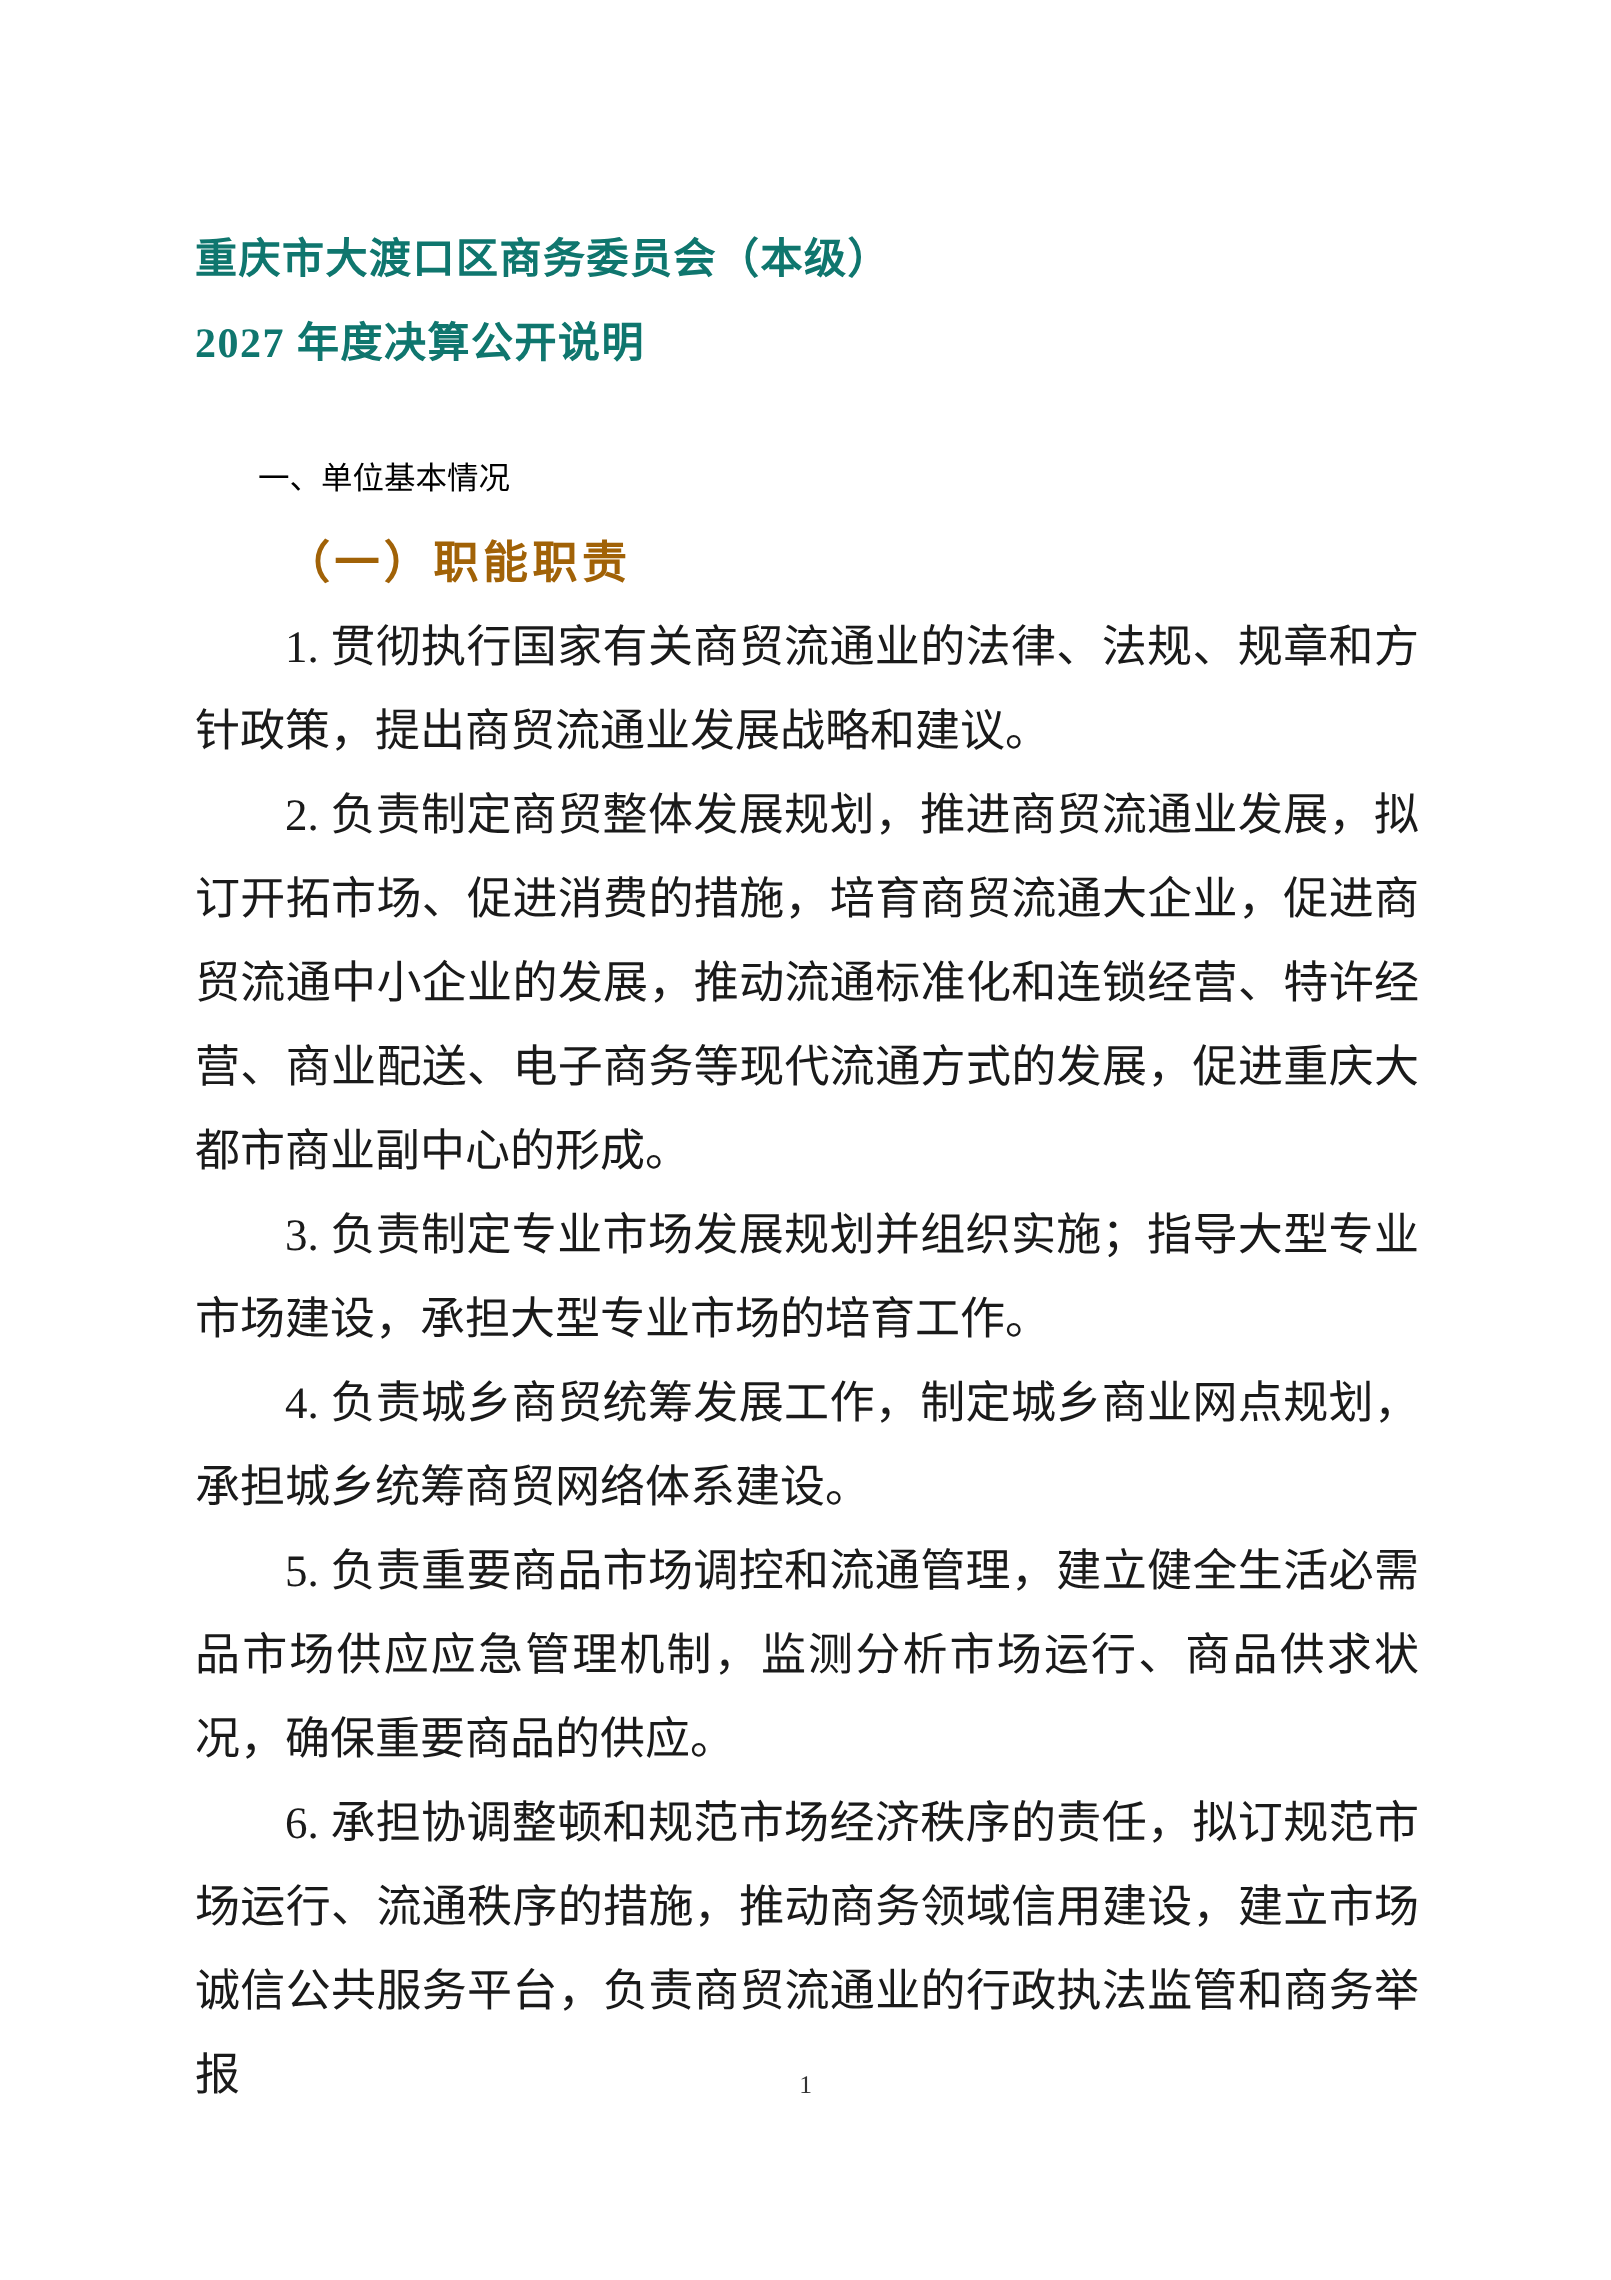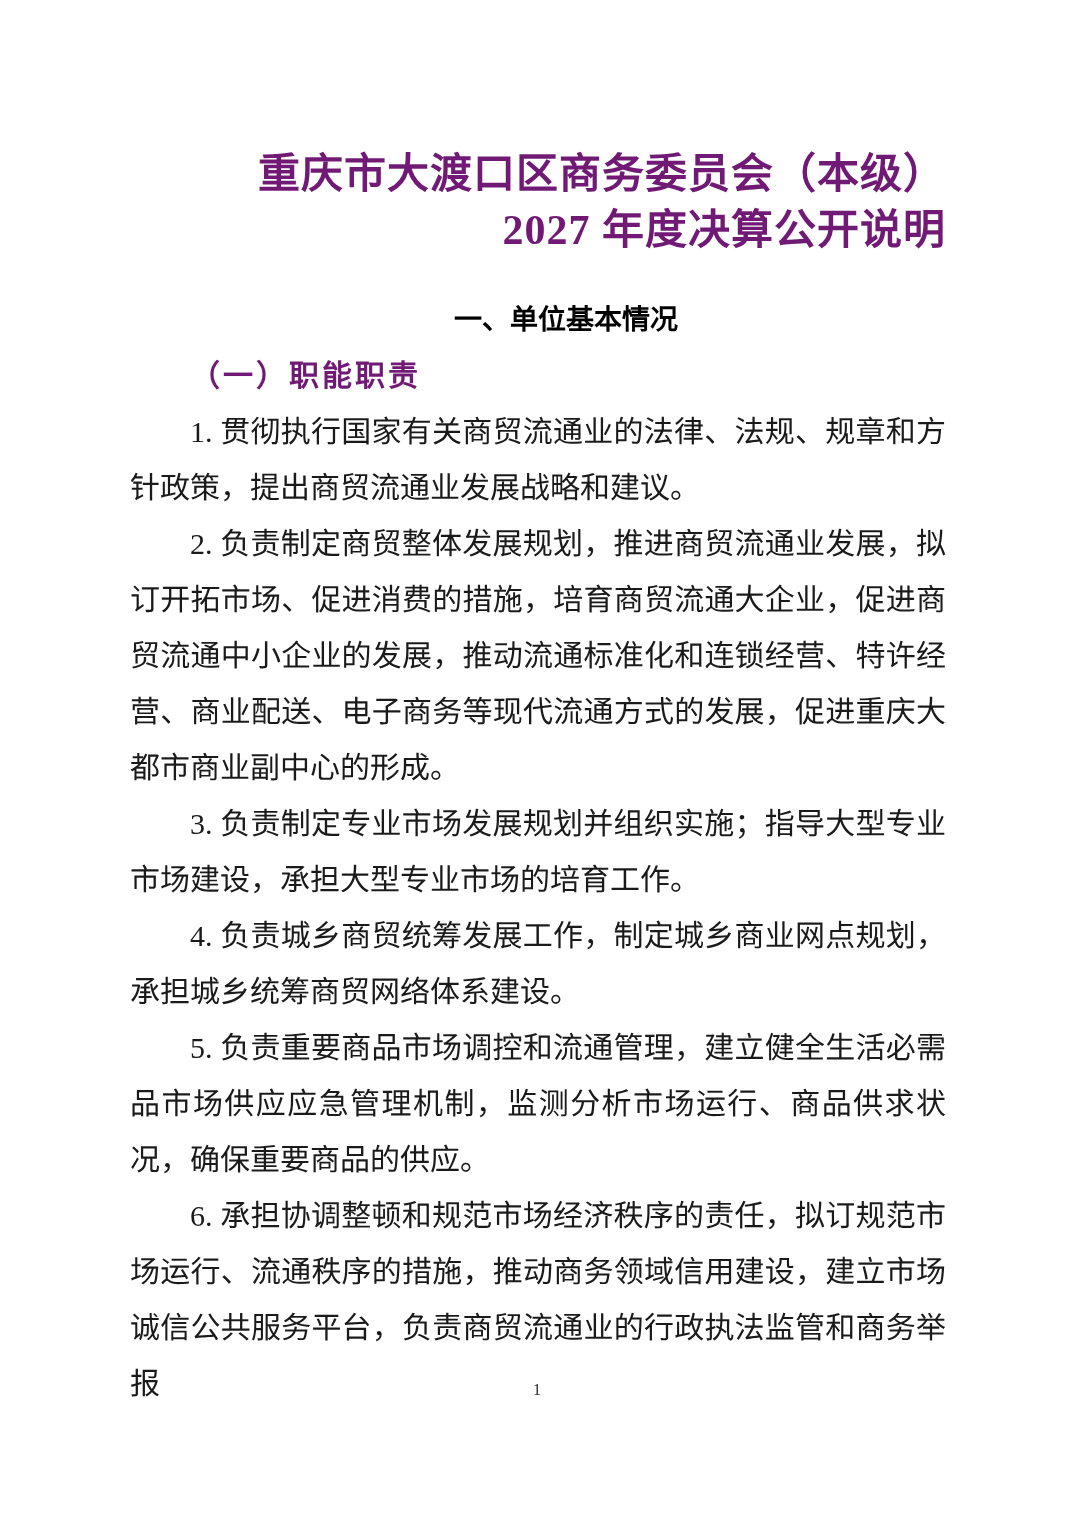--- a/index.html
+++ b/index.html
@@ -13,46 +13,45 @@
     height: 1520px;
     background: #ffffff;
     box-sizing: border-box;
     padding: 146px 128px 0 130px;
     overflow: hidden;
     color: #1a1a1a;
   }
   .doc-title {
     font-family: "Liberation Serif", serif;
     font-weight: bold;
-    font-size: 42px;
+    font-size: 28px;
     line-height: 56px;
-    text-align: right;
+    text-align: left;
     margin: 0;
-    color: #701a75;
+    color: #0f766e;
     letter-spacing: 1px;
   }
   .section-heading {
     font-family: "Liberation Sans", sans-serif;
-    font-weight: bold;
-    font-size: 28px;
+    font-weight: normal;
+    font-size: 21px;
     line-height: 56px;
     margin: 34px 0 0 0;
     text-indent: 2em;
     color: #000000;
-    text-align: center;
   }
   .subsection-heading {
     font-family: "Liberation Serif", serif;
     font-weight: bold;
     font-size: 30px;
     line-height: 56px;
     margin: 0;
     text-indent: 2em;
     letter-spacing: 3px;
-    color: #701a75;
+    color: #a16207;
   }
   .body-para {
     font-family: "Liberation Serif", serif;
     font-weight: normal;
     font-size: 30px;
     line-height: 56px;
     margin: 0;
     text-indent: 2em;
     text-align: justify;
     color: #1a1a1a;

